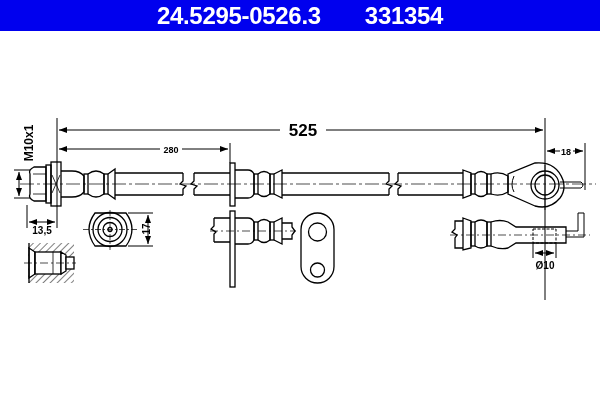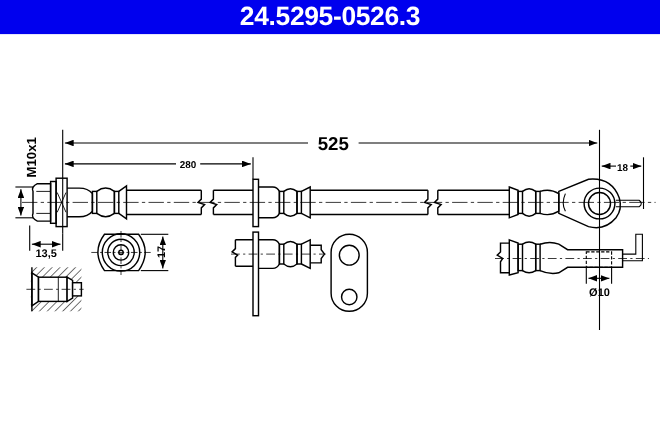--- a/index.html
+++ b/index.html
@@ -7,20 +7,21 @@
   .header { position: absolute; left: 0; top: 0; width: 600px; height: 31px; background: #0000ee; display: flex; justify-content: center; align-items: center; gap: 44px; }
   .header span { color: #ffffff; font-weight: bold; font-size: 24px; letter-spacing: -0.3px; font-family: "Liberation Sans", sans-serif; }
   svg { position: absolute; left: 0; top: 0; }
   .lbl { font-family: "Liberation Sans", sans-serif; font-weight: bold; fill: #000; }
 </style>
 </head>
 <body>
 
 <div class="header">
   <span>24.5295-0526.3</span>
+  <span>331354</span>
 </div>
 
 <svg width="600" height="400" viewBox="0 0 600 400">
   <defs>
     <marker id="ah" markerWidth="8" markerHeight="6" refX="8" refY="3" orient="auto-start-reverse">
       <path d="M0,0 L8,3 L0,6 z" fill="#000"></path>
     </marker>
     <pattern id="hatch" width="5" height="5" patternUnits="userSpaceOnUse" patternTransform="rotate(45)">
       <line x1="0" y1="0" x2="0" y2="5" stroke="#000" stroke-width="1"></line>
     </pattern>

